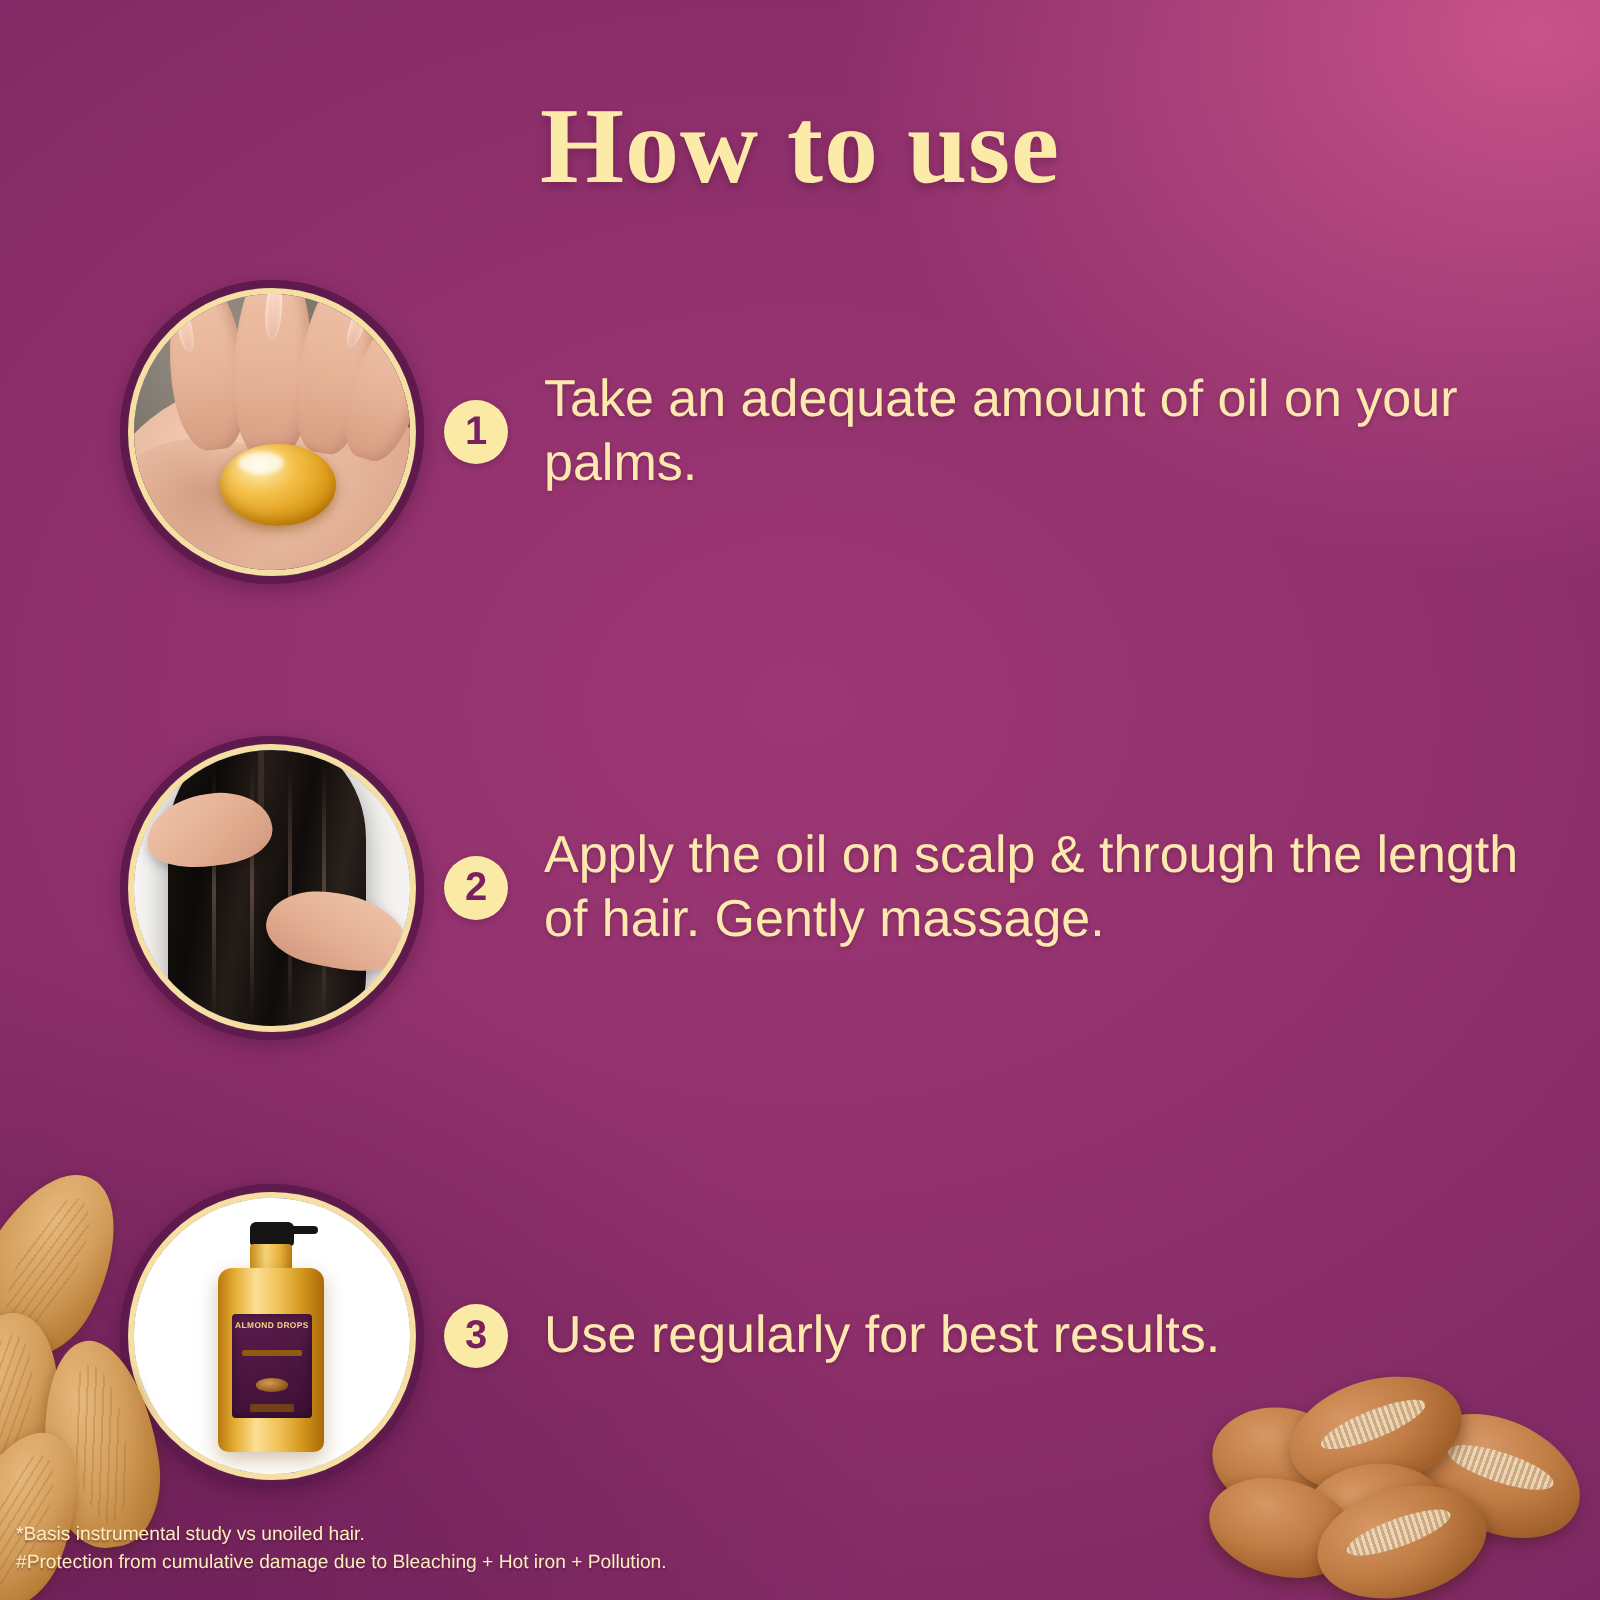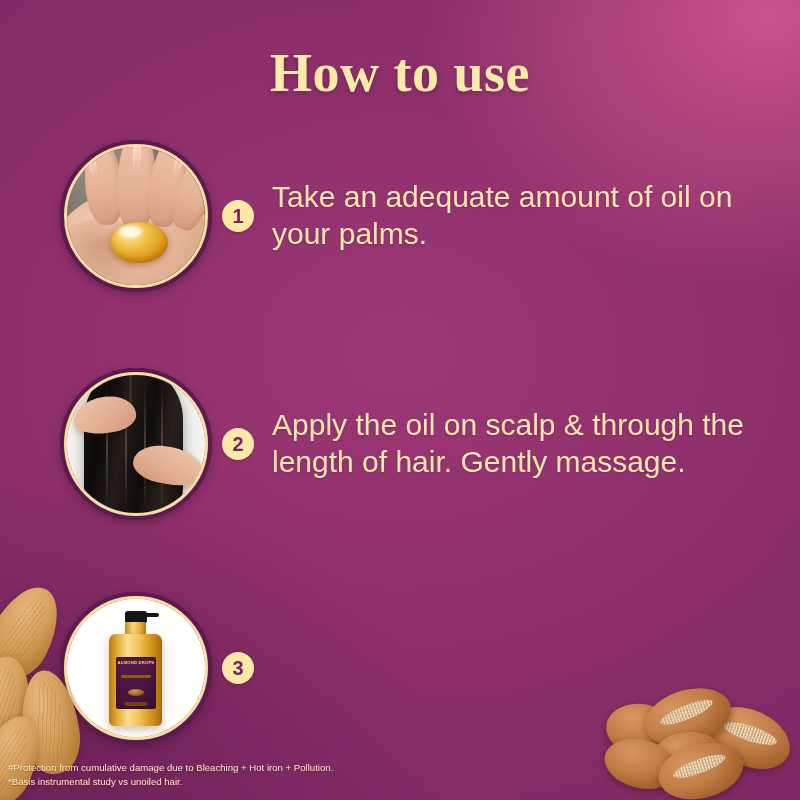--- a/index.html
+++ b/index.html
@@ -222,21 +222,21 @@
     text-align:center;
     margin-right:18px;
     box-shadow:0 1px 3px rgba(60,10,45,.3);
   }
   .step-body{
     display:flex; align-items:center;
     margin-left:6px;
   }
   .step-text{
     color:#fde9ae;
-    font-size:30px;
+    font-size:26px;
     line-height:1.23;
     font-weight:400;
     max-width:510px;
     text-shadow:0 1px 2px rgba(70,15,55,.3);
   }
 
   
   .footer{
     position:absolute; left:8px; bottom:10px;
     color:#fbeebb;
@@ -373,20 +373,21 @@
                   <div class="b-footer"></div>
                 </div>
               </div>
             </div>
           </div>
         </div>
       </div>
     </div>
     <div class="step-body">
       <div class="badge">3</div>
+      <div class="step-text">Use regularly for best results.</div>
     </div>
   </div>
 
   <div class="almonds">
     <div class="almond a1"></div>
     <div class="almond a2"></div>
     <div class="almond a3"></div>
     <div class="almond a4"></div>
   </div>
 
@@ -399,17 +400,17 @@
         <span class="crack"></span>
       </div>
     <div class="argan g4"></div>
     <div class="argan g5"></div>
     <div class="argan g6">
         <span class="crack"></span>
       </div>
   </div>
 
   <div class="footer">
+    <div>*Basis instrumental study vs unoiled hair.</div>
     <div>#Protection from cumulative damage due to Bleaching + Hot iron + Pollution.</div>
-    <div>*Basis instrumental study vs unoiled hair.</div>
   </div>
 
 </div>
 
 </body></html>

